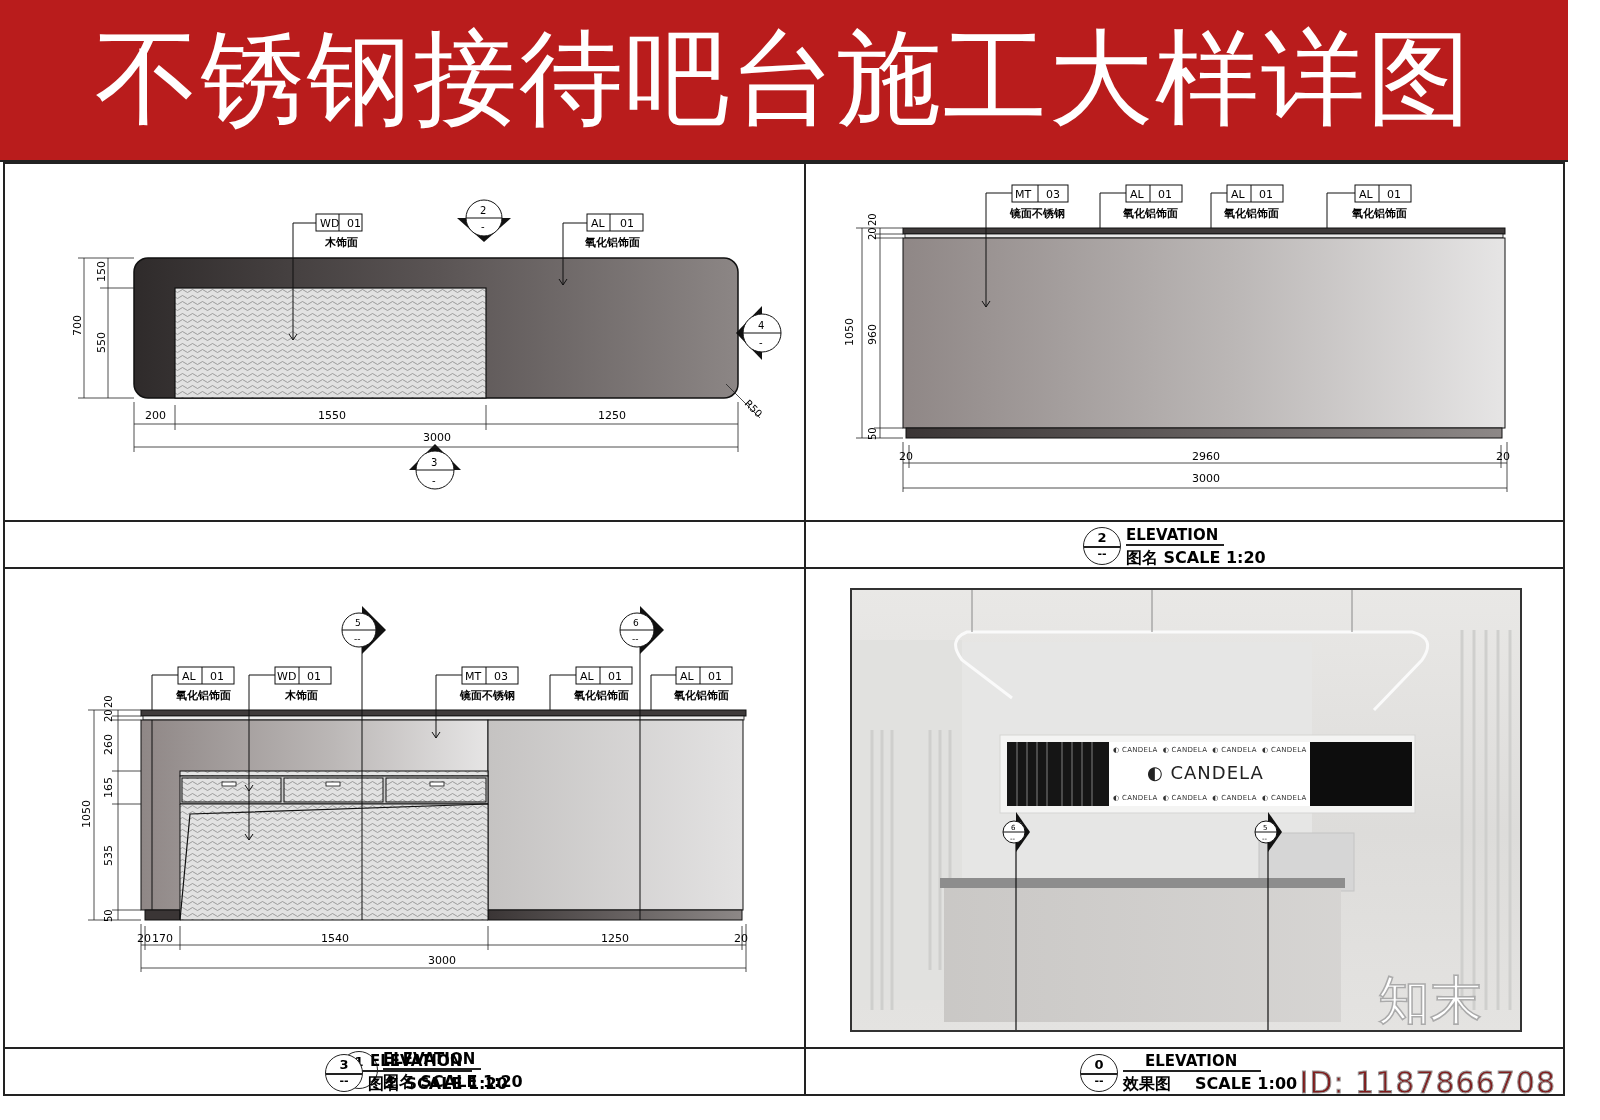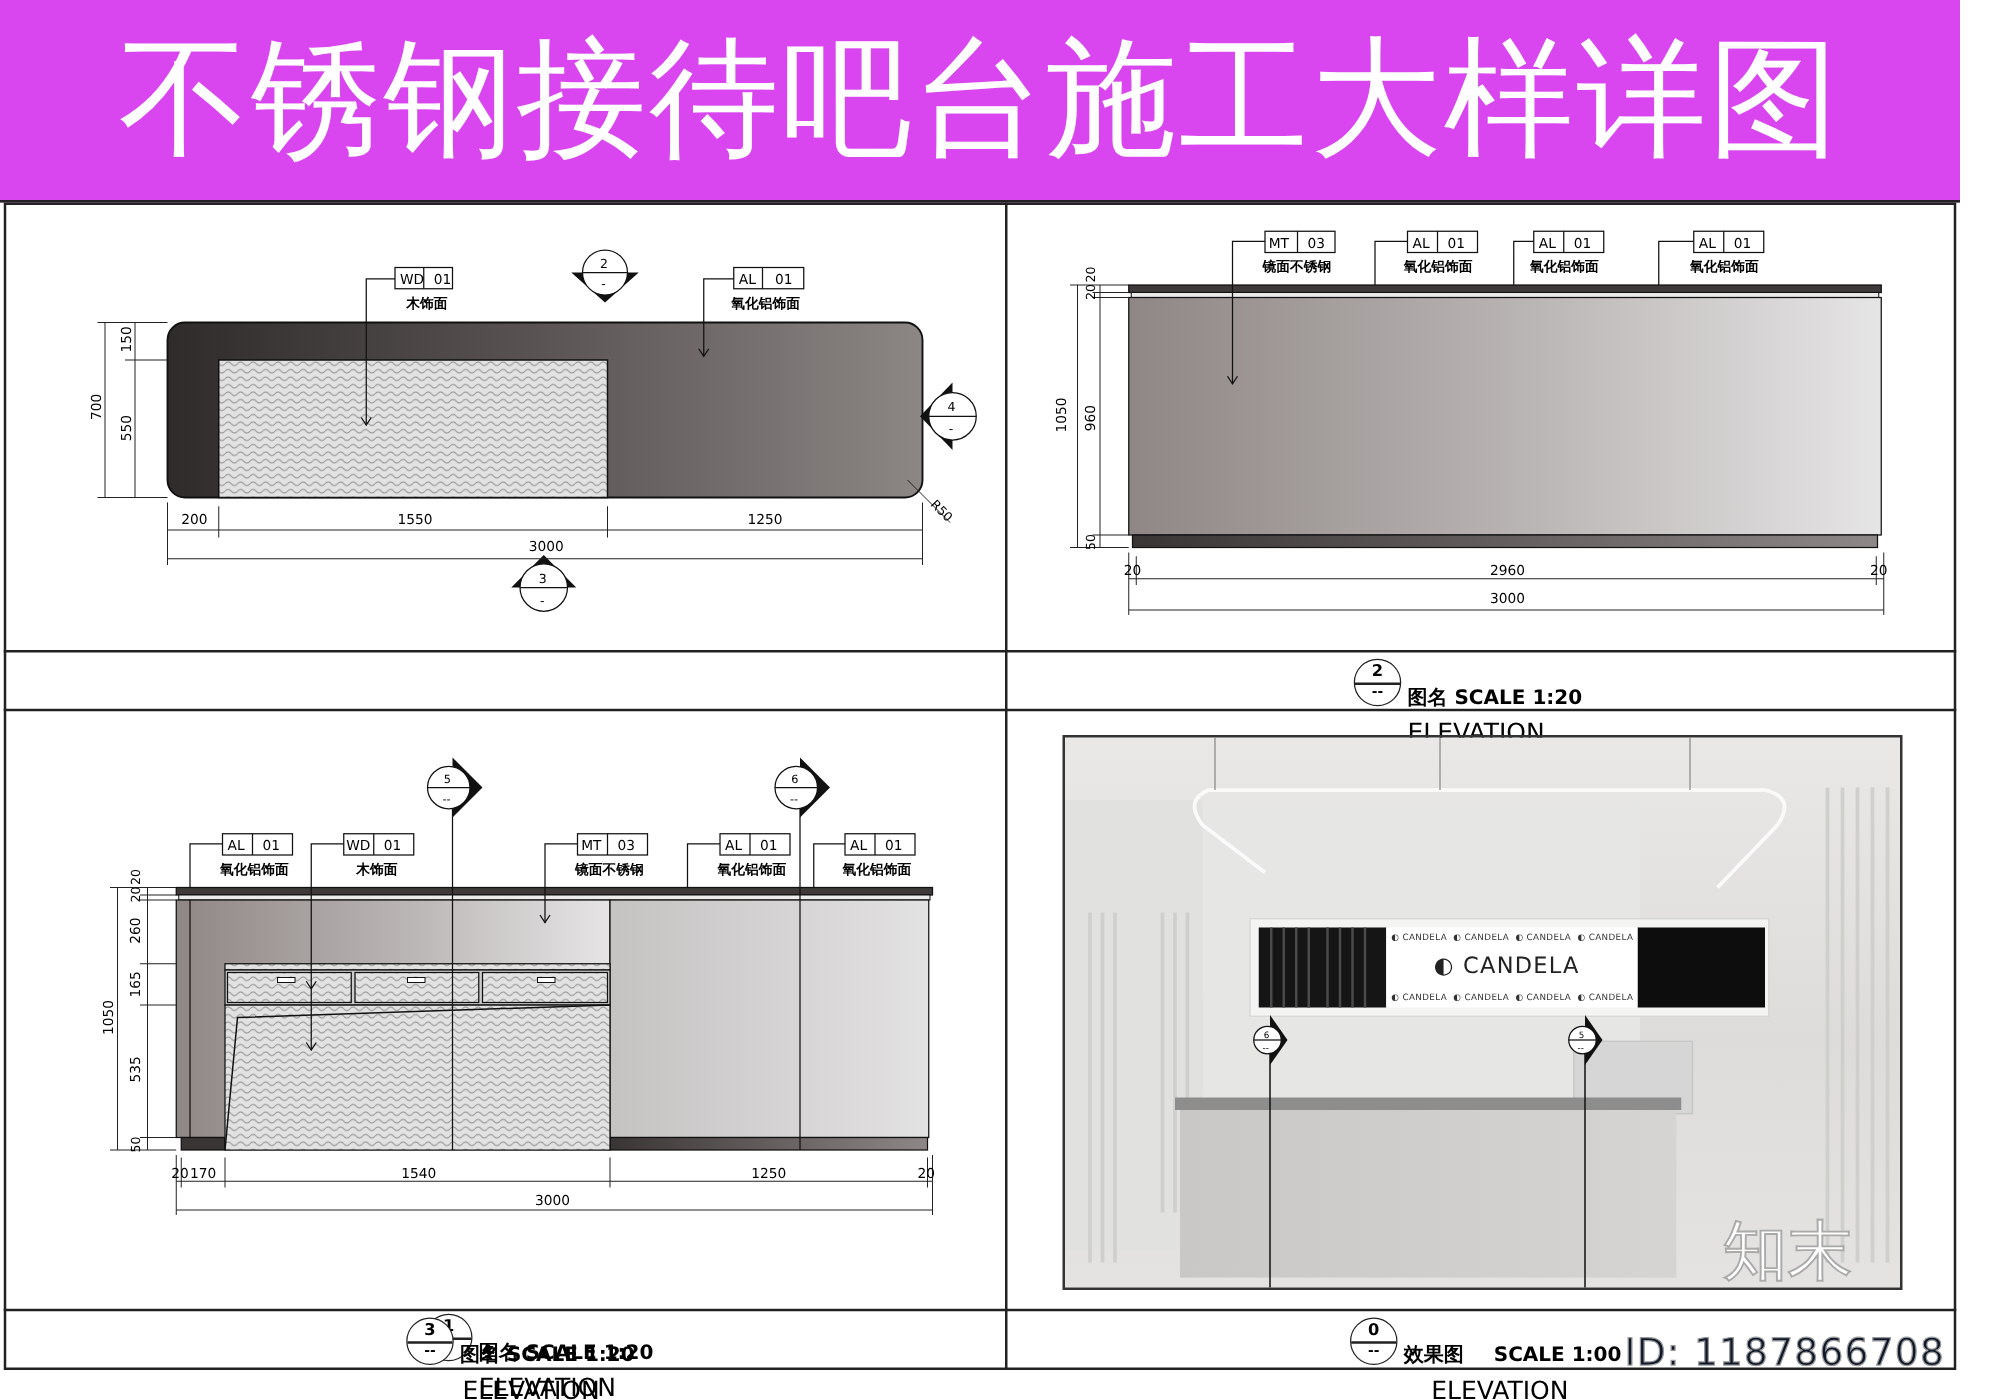--- a/index.html
+++ b/index.html
@@ -1,32 +1,32 @@
 <!DOCTYPE html>
 <html><head>
 <meta charset="utf-8">
 <style>
   * { box-sizing: border-box; margin: 0; padding: 0; }
   body { width: 1568px; height: 1120px; background: #fff; font-family: "DejaVu Sans", sans-serif; position: relative; overflow: hidden; }
-  .title-bar { position: absolute; left: 0; top: 0; width: 1568px; height: 162px; background: #d946ef; border-bottom: 2px solid #222; display: flex; align-items: center; justify-content: center; }
+  .title-bar { position: absolute; left: 0; top: 0; width: 1568px; height: 162px; background: #b91c1c; border-bottom: 2px solid #222; display: flex; align-items: center; justify-content: center; }
   .title-bar span { color: #fff; font-size: 104px; letter-spacing: 2px; font-weight: normal; }
   .frame { position: absolute; left: 3px; top: 162px; width: 1562px; height: 934px; border: 2px solid #222; }
   .vline { position: absolute; left: 804px; top: 162px; width: 2px; height: 934px; background: #222; }
   .hline { position: absolute; height: 2px; background: #222; }
   .panel { position: absolute; }
   svg text { font-family: "DejaVu Sans", sans-serif; }
   .caption { position: absolute; }
   .cap-circle { position: absolute; width: 38px; height: 38px; border: 1.5px solid #222; border-radius: 50%; background: #fff; }
   .cap-circle .num { position: absolute; top: 2px; width: 100%; text-align: center; font-size: 13px; font-weight: bold; }
   .cap-circle .div { position: absolute; top: 18px; left: 0; width: 100%; height: 1.5px; background: #222; }
   .cap-circle .sub { position: absolute; top: 19px; width: 100%; text-align: center; font-size: 11px; font-weight: bold; }
-  .cap-title { position: absolute; font-size: 20px; font-weight: normal; border-bottom: 2px solid #222; padding-right: 6px; margin-top: 48px; }
+  .cap-title { position: absolute; font-size: 15px; font-weight: bold; border-bottom: 2px solid #222; padding-right: 6px; }
   .cap-sub { position: absolute; font-size: 16px; font-weight: bold; white-space: nowrap; }
   .render { position: absolute; left: 850px; top: 588px; width: 672px; height: 444px; border: 2px solid #333; background: linear-gradient(180deg, #e9e8e6 0%, #dddcda 55%, #e4e3e1 100%); overflow: hidden; padding-left: 48px; }
-  .id-text { position: absolute; right: 12px; bottom: 20px; font-size: 30px; color: #0f172a; -webkit-text-stroke: 1px #999; letter-spacing: 1px; }
+  .id-text { position: absolute; right: 12px; bottom: 20px; font-size: 30px; color: #7f1d1d; -webkit-text-stroke: 1px #999; letter-spacing: 1px; }
   .watermark-big { position: absolute; font-size: 52px; color: #fff; -webkit-text-stroke: 1.5px #aaa; }
 </style>
 </head>
 <body>
 
 <div class="title-bar">
   <span>不锈钢接待吧台施工大样详图</span>
 </div>
 
 <div class="frame"></div>

